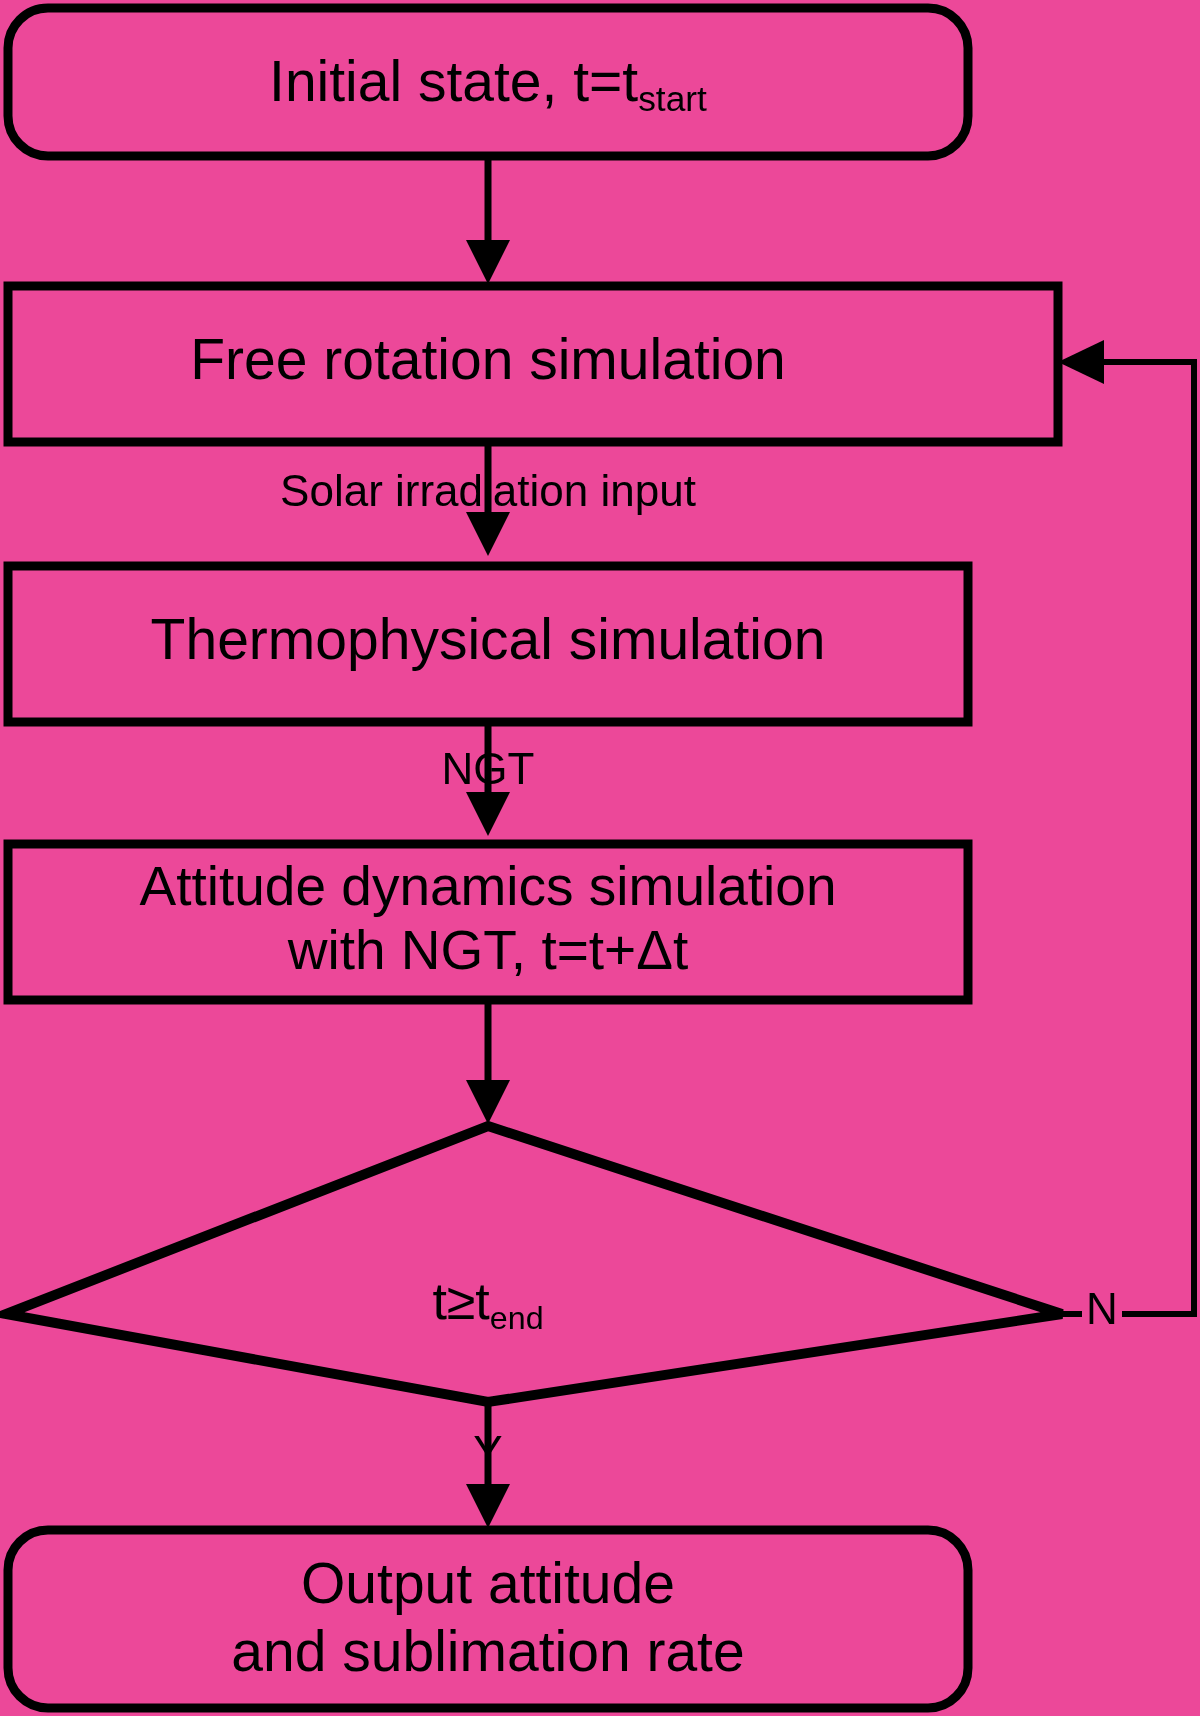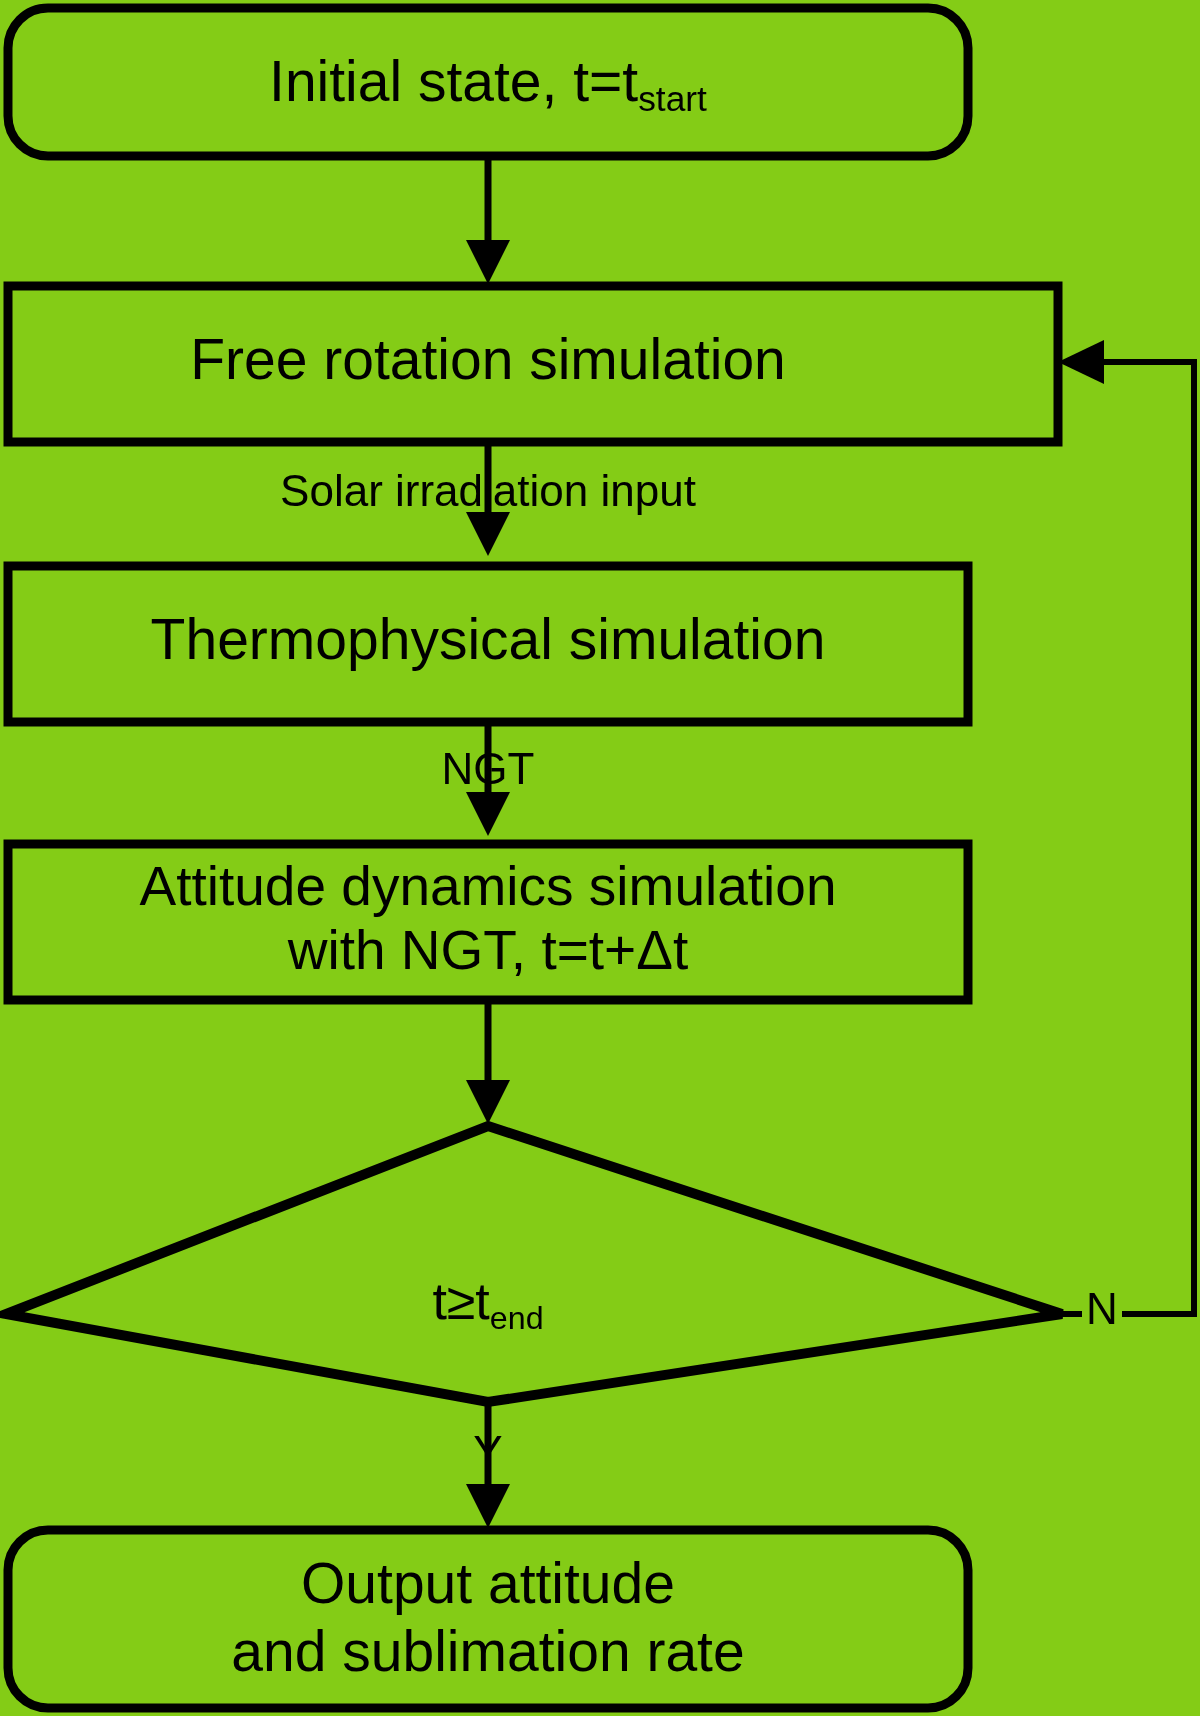--- a/index.html
+++ b/index.html
@@ -7,21 +7,21 @@
     padding: 0;
     background: #ffffff;
   }
   body {
     font-family: "Liberation Sans", sans-serif;
   }
   #canvas {
     position: relative;
     width: 1200px;
     height: 1716px;
-    background: #84cc16;
+    background: #ec4899;
     overflow: hidden;
   }
   svg.flow {
     position: absolute;
     left: 0;
     top: 0;
     width: 1200px;
     height: 1716px;
     display: block;
   }

